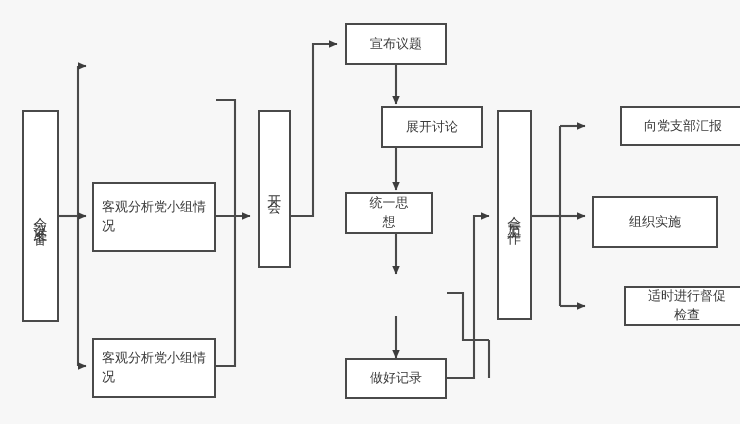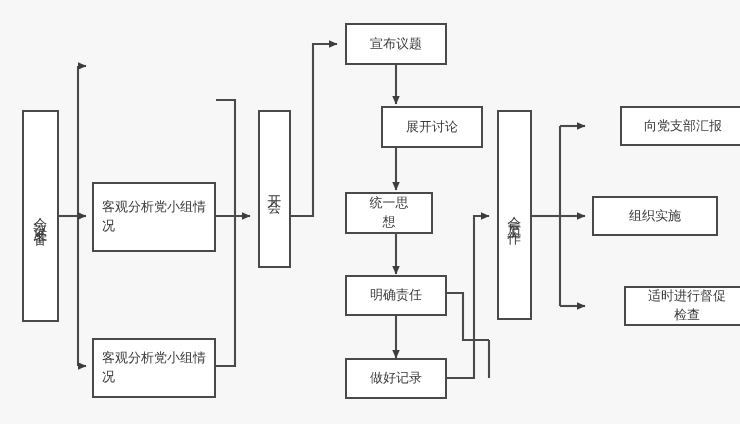--- a/index.html
+++ b/index.html
@@ -134,37 +134,34 @@
   </div>
 
   <div class="node h-center" style="left:345px; top:106px; width:102px; height:42px;margin-left:36px;">
     <span class="lbl">展开讨论</span>
   </div>
 
   <div class="node h-center" style="left:345px; top:192px; width:88px; height:42px;">
     <span class="lbl">统一思想</span>
   </div>
 
-  <div class="node h-center" style="left:345px; top:275px; width:102px; height:41px;">
-    <span class="lbl">明确责任</span>
-  </div>
 
   <div class="node h-center" style="left:345px; top:358px; width:102px; height:41px;">
     <span class="lbl">做好记录</span>
   </div>
 
   <div class="node vert" style="left:497px; top:110px; width:35px; height:210px; font-size:14px;">
     <span class="lbl">会后工作</span>
   </div>
 
   <div class="node h-center" style="left:592px; top:106px; width:126px; height:40px;margin-left:28px;">
     <span class="lbl">向党支部汇报</span>
   </div>
 
-  <div class="node h-center" style="left:592px; top:196px; width:126px; height:40px;">
+  <div class="node h-center" style="left:592px; top:196px; width:126px; height:52px;">
     <span class="lbl">组织实施</span>
   </div>
 
   <div class="node h-center" style="left:592px; top:286px; width:126px; height:40px;margin-left:32px;">
     <span class="lbl">适时进行督促检查</span>
   </div>
 
 </div>
 
 </body></html>

